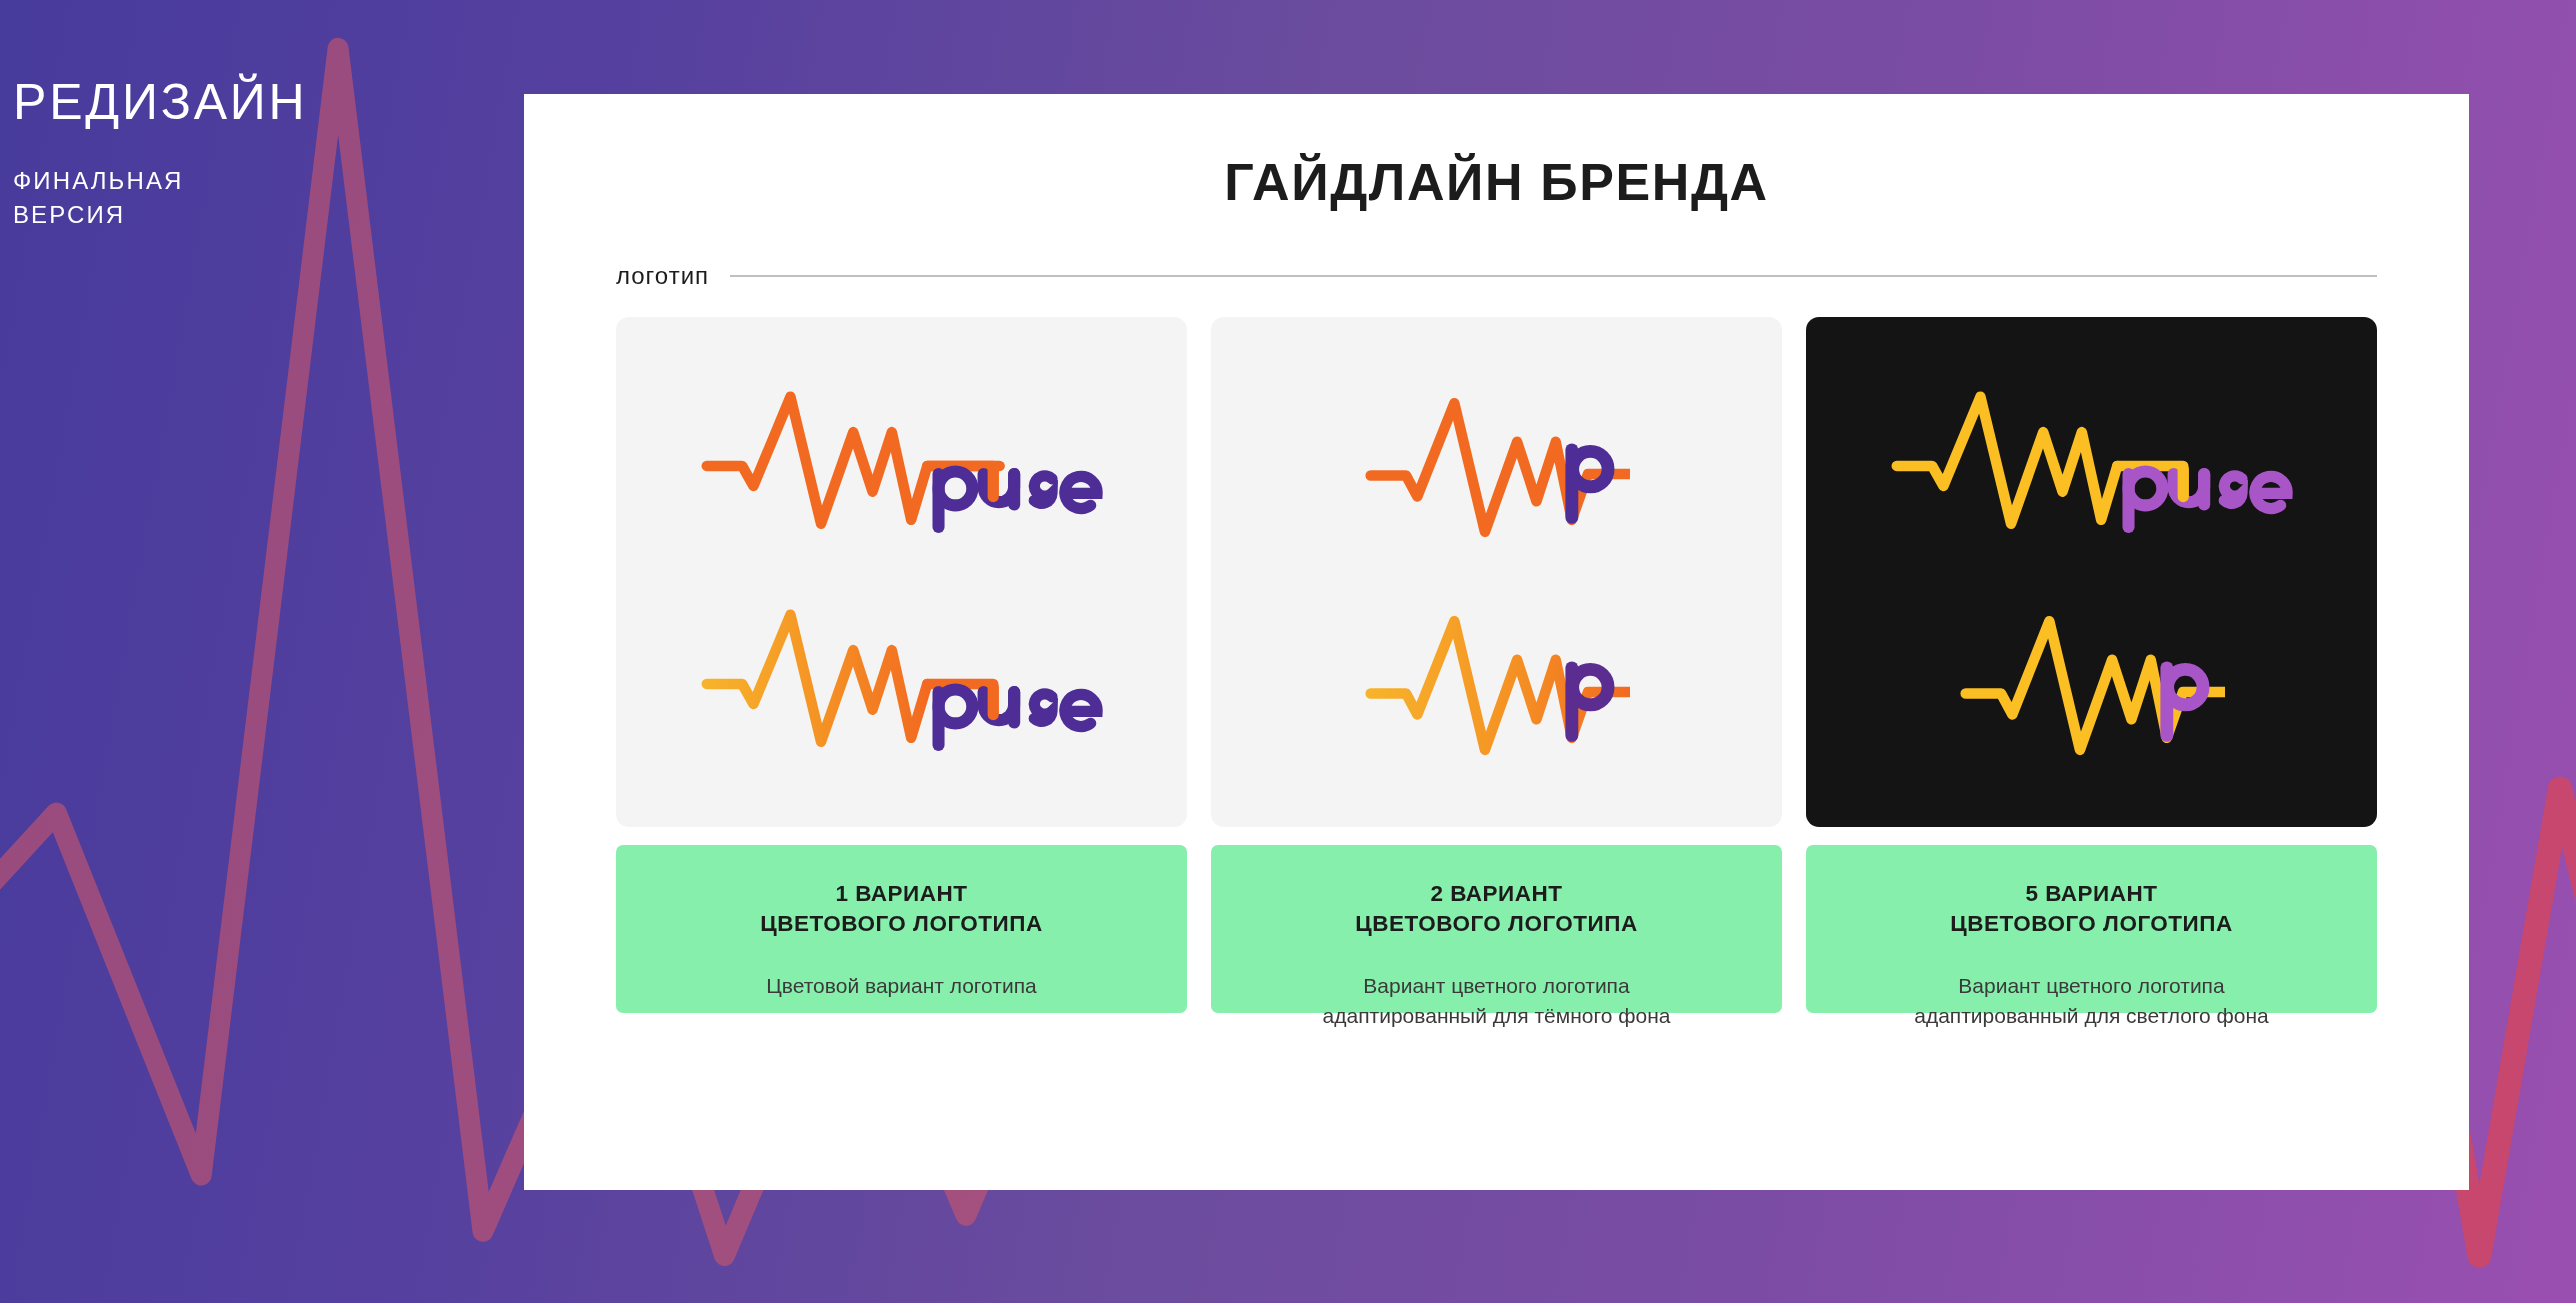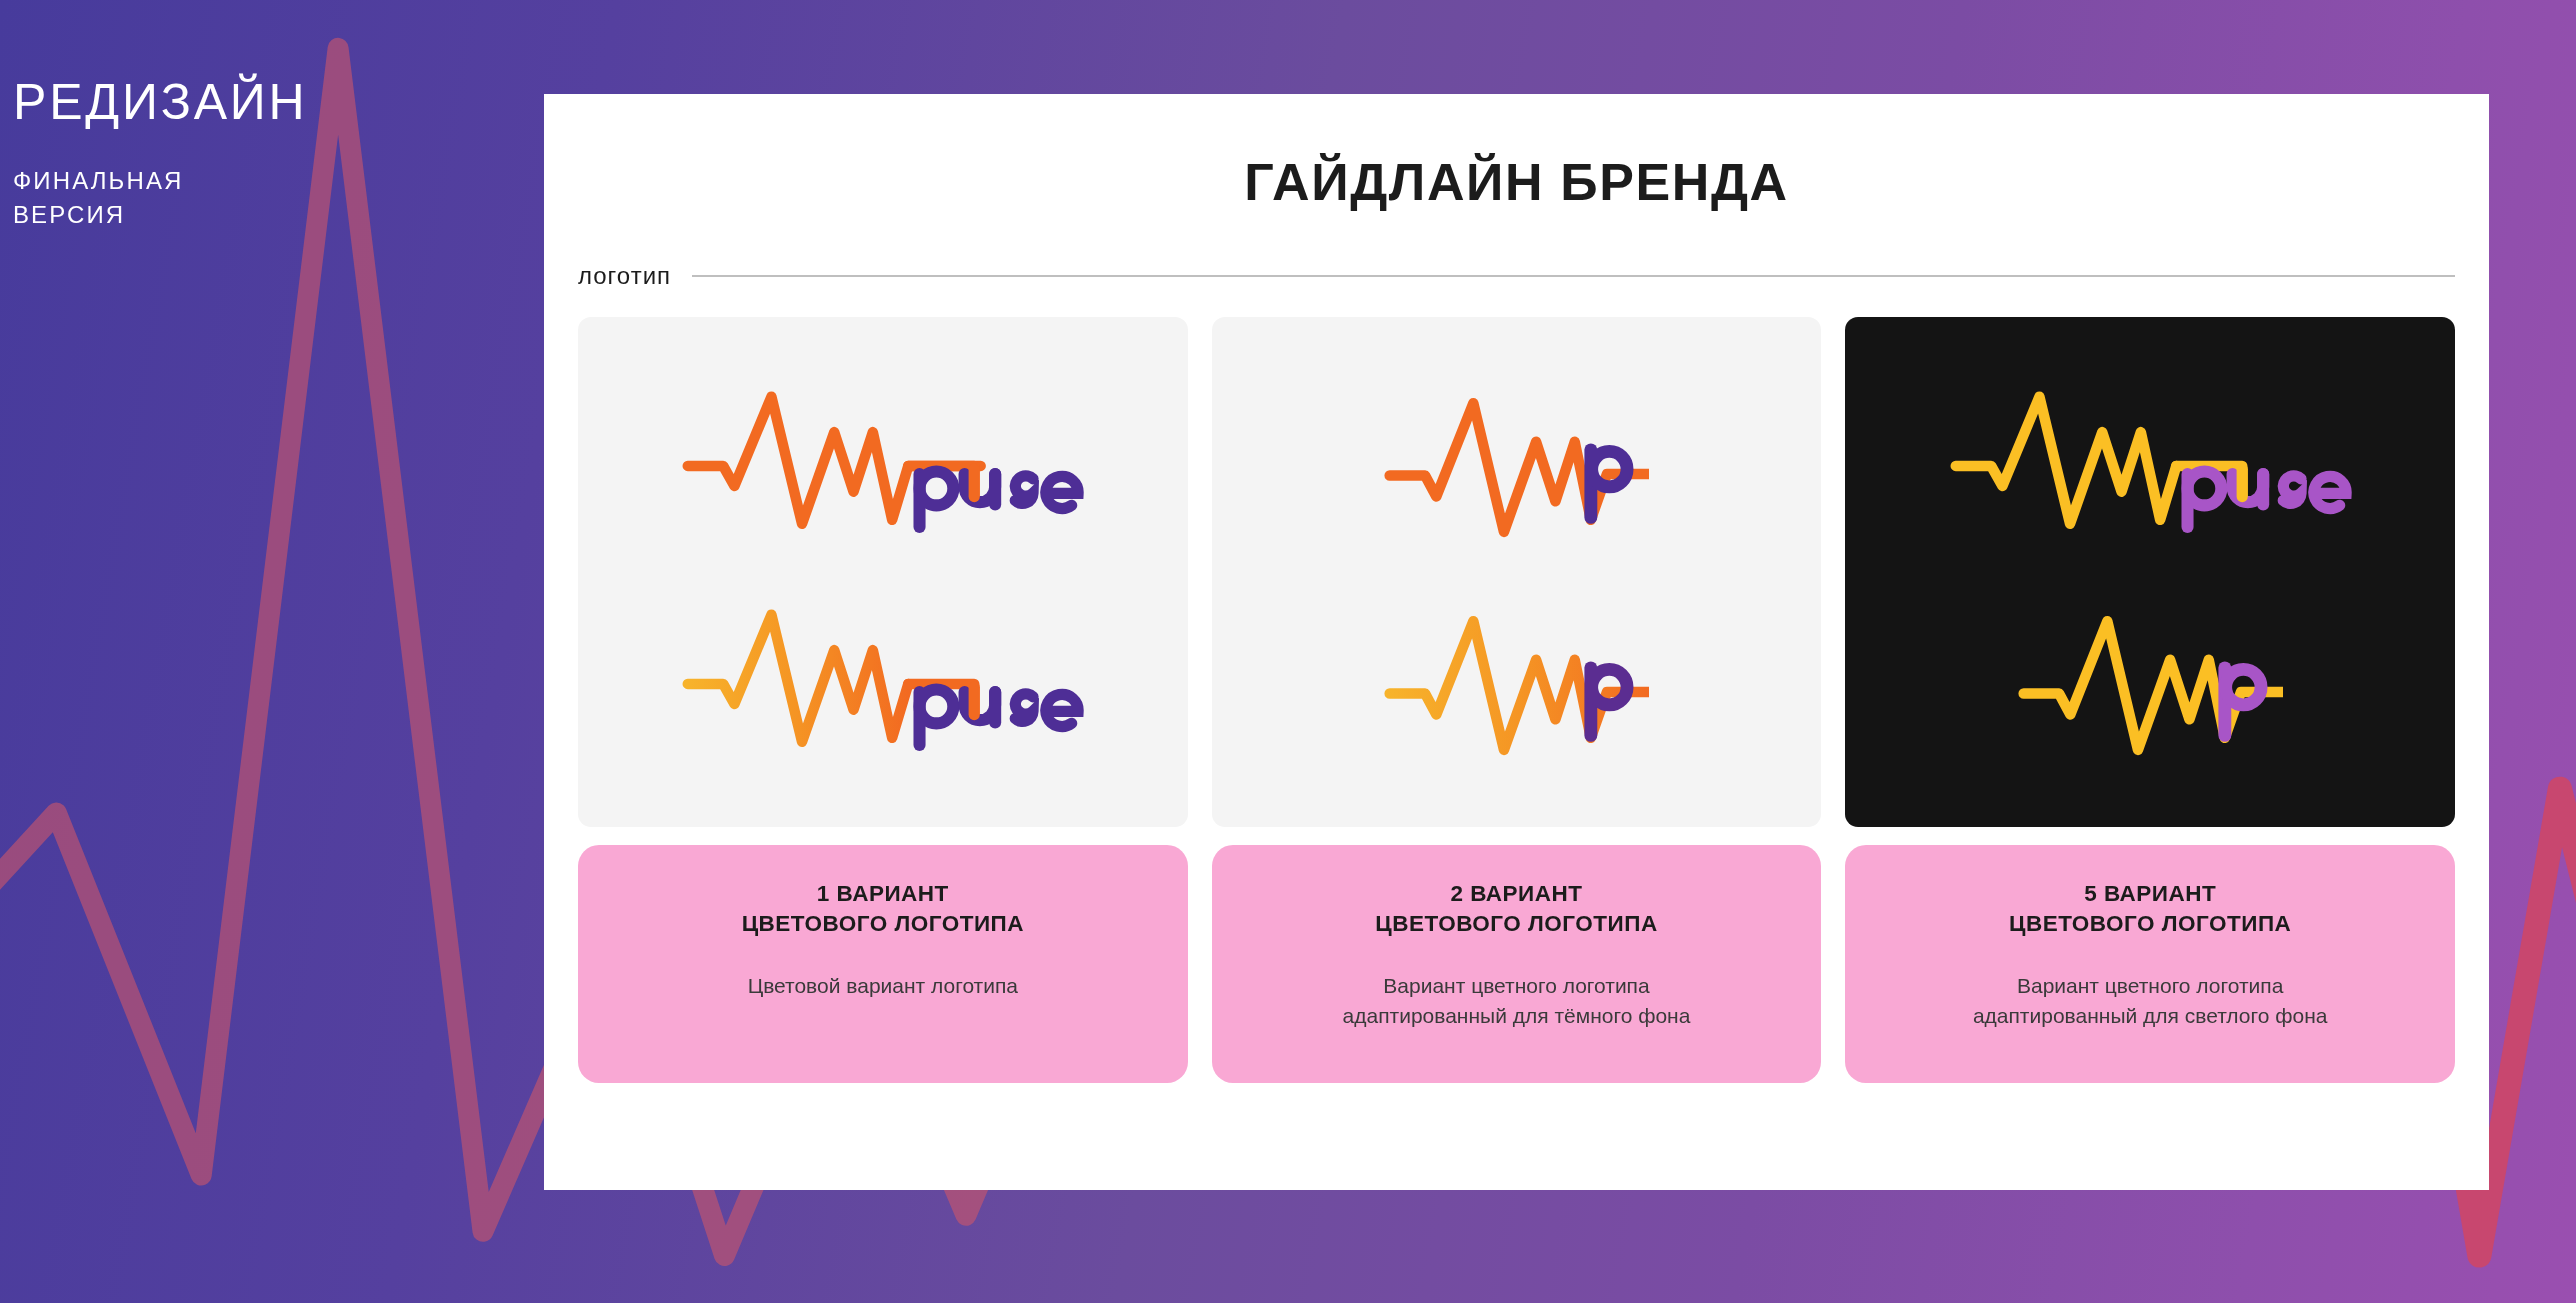--- a/index.html
+++ b/index.html
@@ -28,24 +28,24 @@
     color:#FFFFFF; font-size:50px; font-weight:400;
     letter-spacing:2.8px; line-height:1.0; white-space:nowrap;
   }
   #subtitle-block {
     margin-top:37px; color:#FFFFFF; font-size:24px; font-weight:400;
     letter-spacing:2.1px; line-height:1.42;
   }
 
   
   #white-panel {
-    position:absolute; left:544px; top:94px;
+    position:absolute; left:524px; top:94px;
     width:1945px; height:1096px;
     background:#FFFFFF; z-index:4;
-    padding:0 34px;
+    padding:0 92px;
   }
   #panel-title {
     text-align:center; color:#1C1C1C;
     font-size:52px; font-weight:700; letter-spacing:1.6px;
     padding-top:58px;
   }
 
   
   #section-head {
     display:flex; align-items:center; gap:21px;
@@ -72,22 +72,22 @@
   .logo-card.dark  { background:#141414; }
   .logo-slot { width:100%; display:flex; align-items:center; justify-content:center; }
   .logo-slot svg { display:block; }
 
   
   #caption-grid {
     display:grid; grid-template-columns:repeat(3,1fr);
     gap:24px; margin-top:17.7px;
   }
   .caption-card {
-    background:#f9a8d4; border-radius:21px;
-    height:238px; padding:34px 32px;
+    background:#86efac; border-radius:7px;
+    height:168px; padding:34px 32px;
     text-align:center; color:#1C1C1C;
   }
   .caption-title {
     font-size:22.5px; font-weight:700; letter-spacing:0.5px;
     line-height:1.36; white-space:pre-line;
   }
   .caption-desc {
     margin-top:31px; font-size:21px; font-weight:400;
     line-height:1.42; color:#3A3A3A; white-space:pre-line;text-align:center;
   }

